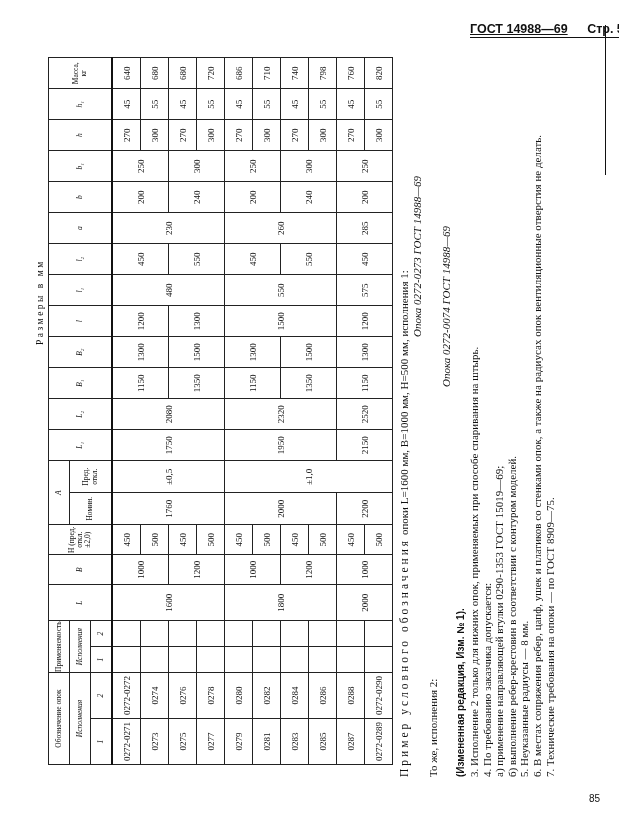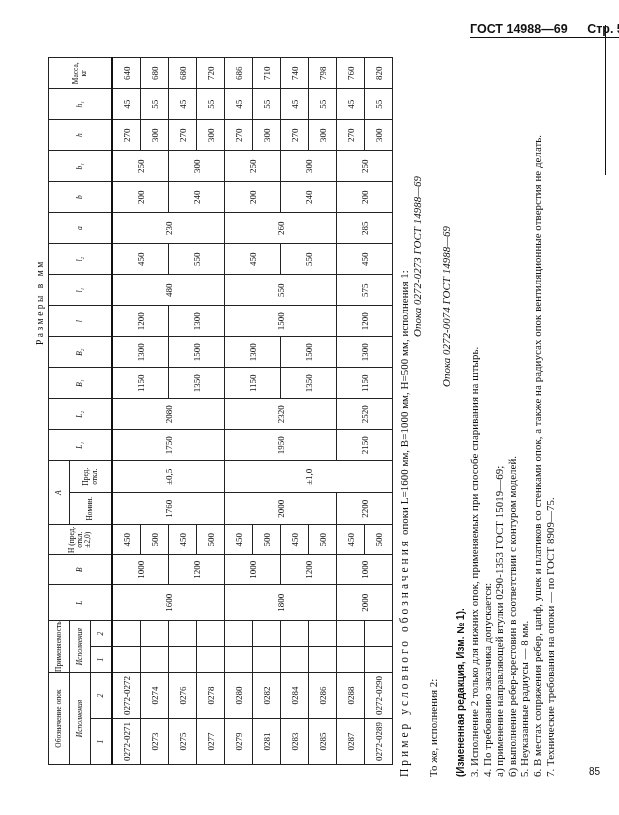--- a/index.html
+++ b/index.html
@@ -1,20 +1,20 @@
 <!DOCTYPE html>
 <html><head>
 <meta charset="utf-8">
 <style>
   html, body { margin:0; padding:0; background:#ffffff; }
   body { width:619px; height:815px; position:relative; overflow:hidden; font-family:"Liberation Serif", "DejaVu Serif", serif; color:#111; }
 
   .page-header { position:absolute; top:22px; left:470px; font-family:"Liberation Sans", sans-serif; font-weight:bold; font-size:12.5px; border-bottom:1.5px solid #111; padding-bottom:1px; white-space:nowrap; }
-  .page-header .std { margin-right:16px; }
-  .page-number { position:absolute; top:766px; left:589px; font-family:"Liberation Sans", sans-serif; font-size:10px; }
+  .page-header .std { margin-right:16px;text-decoration:underline; }
+  .page-number { position:absolute; top:793px; left:589px; font-family:"Liberation Sans", sans-serif; font-size:10px; }
 
   
   .rot { position:absolute; left:0; top:815px; width:815px; height:619px; transform-origin:0 0; transform:rotate(-90deg); }
 
   .caption { position:absolute; left:470px; top:35px; font-size:9.5px; letter-spacing:2.5px; }
 
   table.spec { position:absolute; left:50px; top:48px; border-collapse:collapse; font-size:9px; table-layout:fixed; }
   table.spec td, table.spec th { border:1px solid #222; text-align:center; vertical-align:middle; padding:0; font-weight:normal; }
   table.spec th { font-size:7.5px; line-height:1.1; }
   table.spec th i, .it { font-style:italic; }

